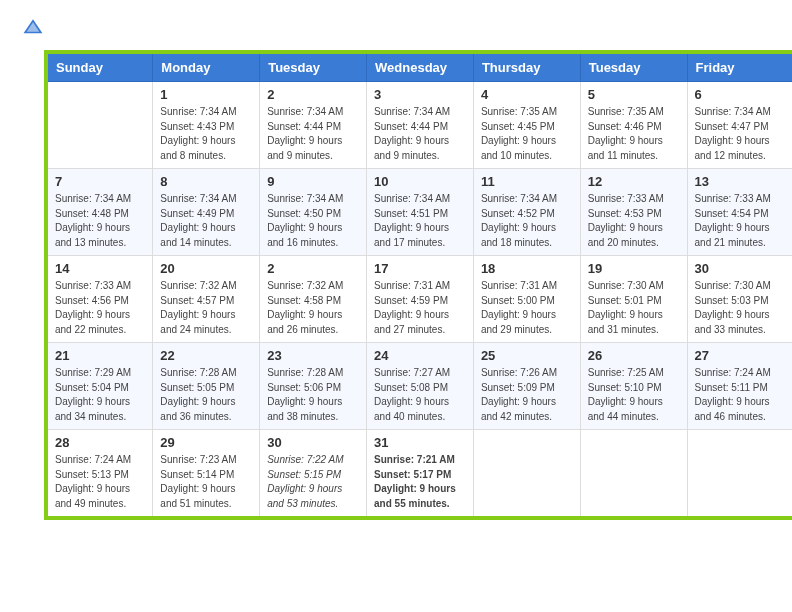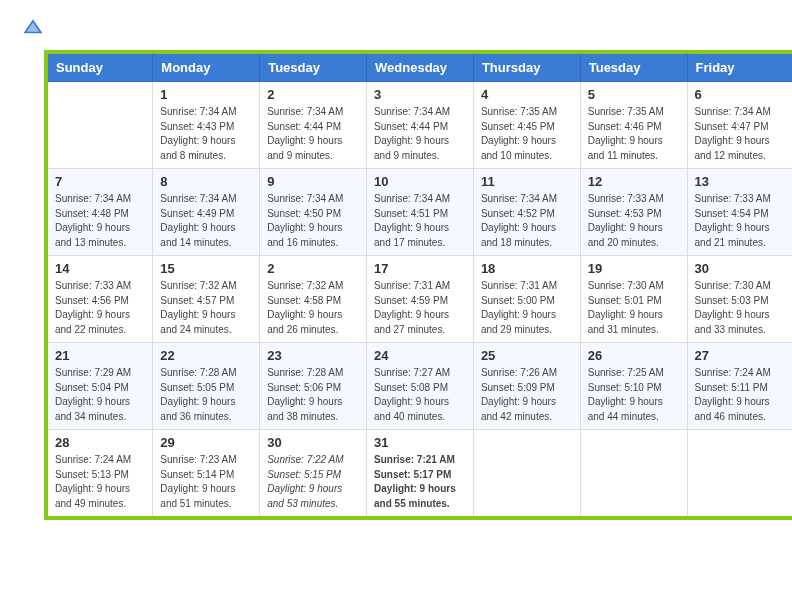--- a/index.html
+++ b/index.html
@@ -226,21 +226,21 @@
       </tr>
       <tr>
         <td>
           <div class="day-number">14</div>
           <div class="day-info" style="white-space: pre-line;">Sunrise: 7:33 AM
 Sunset: 4:56 PM
 Daylight: 9 hours
 and 22 minutes.</div>
         </td>
         <td>
-          <div class="day-number">15</div>
+          <div class="day-number">20</div>
           <div class="day-info" style="white-space: pre-line;">Sunrise: 7:32 AM
 Sunset: 4:57 PM
 Daylight: 9 hours
 and 24 minutes.</div>
         </td>
         <td>
           <div class="day-number">2</div>
           <div class="day-info" style="white-space: pre-line;">Sunrise: 7:32 AM
 Sunset: 4:58 PM
 Daylight: 9 hours

